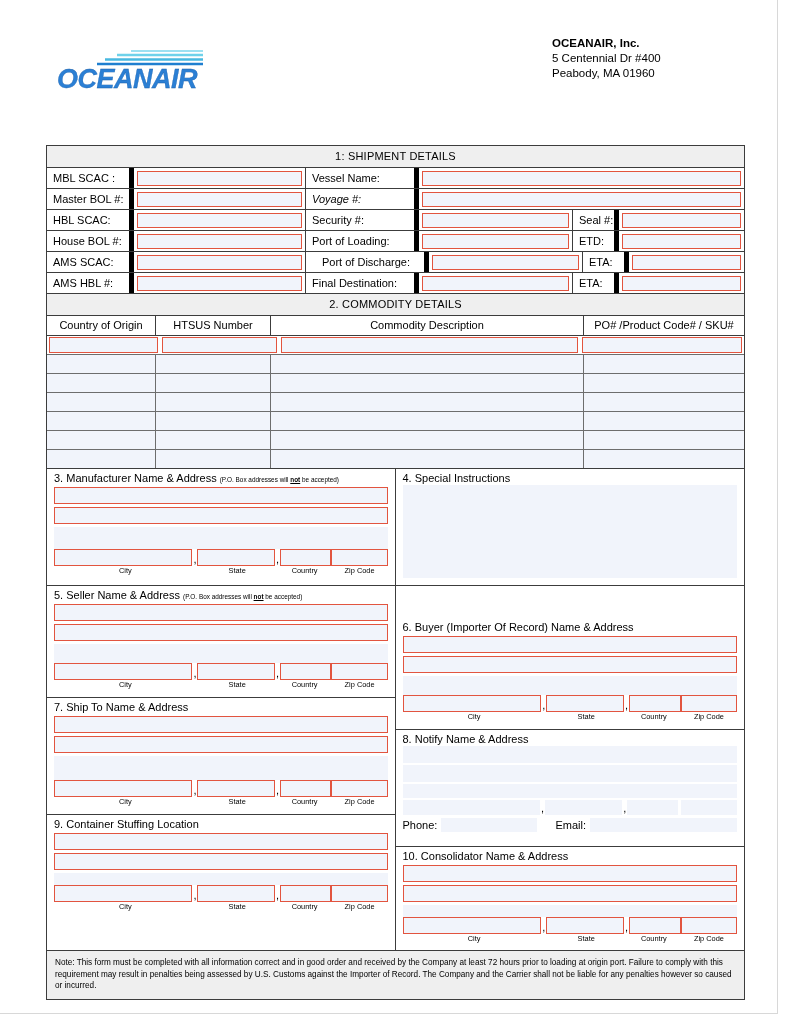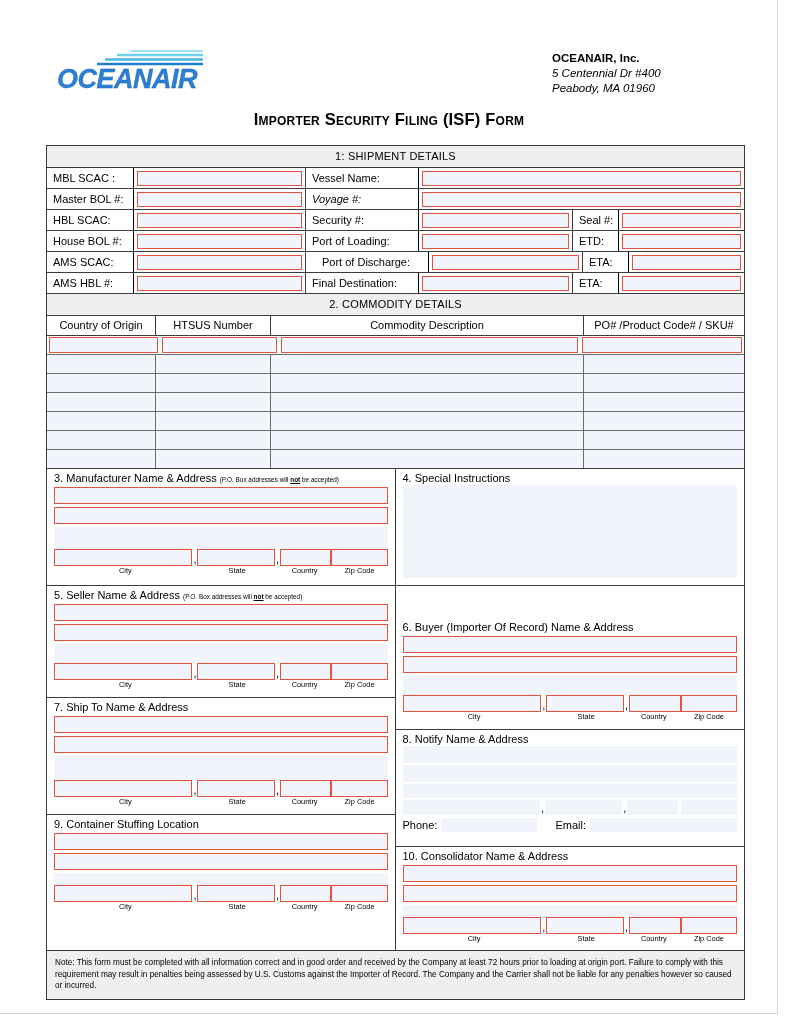--- a/index.html
+++ b/index.html
@@ -23,23 +23,23 @@
   .logo-wrap { position:absolute; left:57px; top:47px; width:150px; height:48px; }
   .swoosh { position:absolute; left:38px; top:0px; width:112px; height:20px; }
   .logo-text {
     position:absolute; left:0px; top:17px;
     font-family:"Liberation Sans", sans-serif;
     font-weight:bold; font-style:italic;
     font-size:27px; letter-spacing:-0.5px;
     color:#2b7fd4;
     -webkit-text-stroke: 0.3px #1b5fa8;
   }
-  .company { position:absolute; right:36px; top:51px; text-align:left; width:190px; }
+  .company { position:absolute; right:36px; top:36px; text-align:left; width:190px; }
   .company .name { font-size:11.5px; font-weight:bold; line-height:15px; }
-  .company .addr { font-size:11.5px; line-height:15px;font-style:italic; }
+  .company .addr { font-size:11.5px; line-height:15px; }
   .form-title {
     position:absolute; left:0; top:110px; width:778px;
     text-align:center; font-weight:bold;
     font-size:16.5px; font-variant: small-caps;
     letter-spacing:0.2px;
   }
   
   .frame {
     position:absolute; left:46px; top:145px;
     width:699px;
@@ -52,21 +52,21 @@
     text-align:center;
     font-weight:normal; font-size:11px;
     padding:4px 0 5px 0;
     letter-spacing:0.2px;
   }
   .row { display:flex; border-bottom:1px solid #3c3c3c; }
   .row:last-child { border-bottom:none; }
   .lbl {
     font-size:11px; padding:2px 0 2px 6px;
     display:flex; align-items:center;
-    border-right:1px solid #000000;
+    border-right:5px solid #000000;
     background:#fff;
     height:20px;
   }
   .fld {
     background:#f1f4fb;
     border:1.6px solid #e2543f;
     height:15px; margin:2px 3px;
     flex:1 1 auto;
   }
   .fldcell {
@@ -145,21 +145,20 @@
         <path d="M36 4 L108 4" stroke="#9ce0f1" stroke-width="2.2" fill="none"></path>
       </svg>
       <div class="logo-text">OCEANAIR</div>
     </div>
     <div class="company">
       <div class="name">OCEANAIR, Inc.</div>
       <div class="addr">5 Centennial Dr #400</div>
       <div class="addr">Peabody, MA 01960</div>
     </div>
   </div>
-  <div class="form-title">Importer Security Filing (ISF) Form</div>
 
   <div class="frame">
 
     <div class="bandhead">1:  SHIPMENT DETAILS</div>
     <div id="shipment-rows">
         <div class="row">
           <div class="lbl" style="width: 87px; flex: 0 0 87px;">MBL SCAC :</div>
           <div class="fldcell" style="width: 172px; flex: 0 0 172px;">
             <div class="fld"></div>
           </div>

